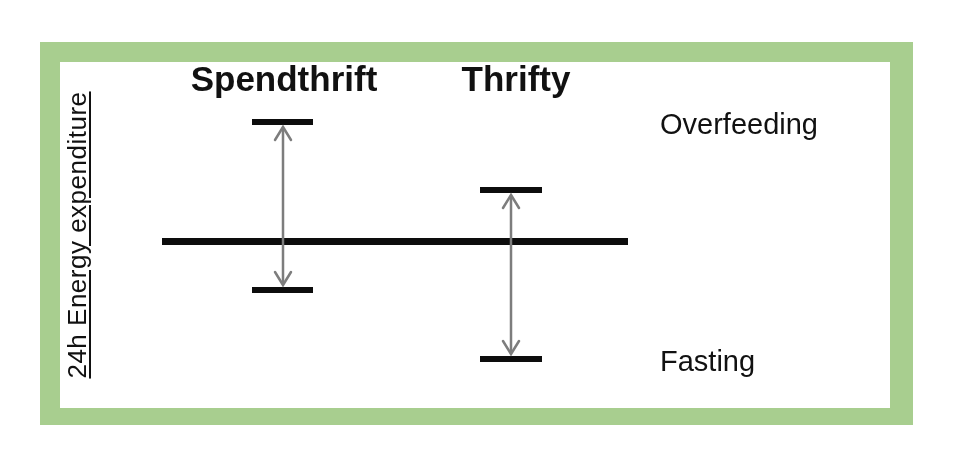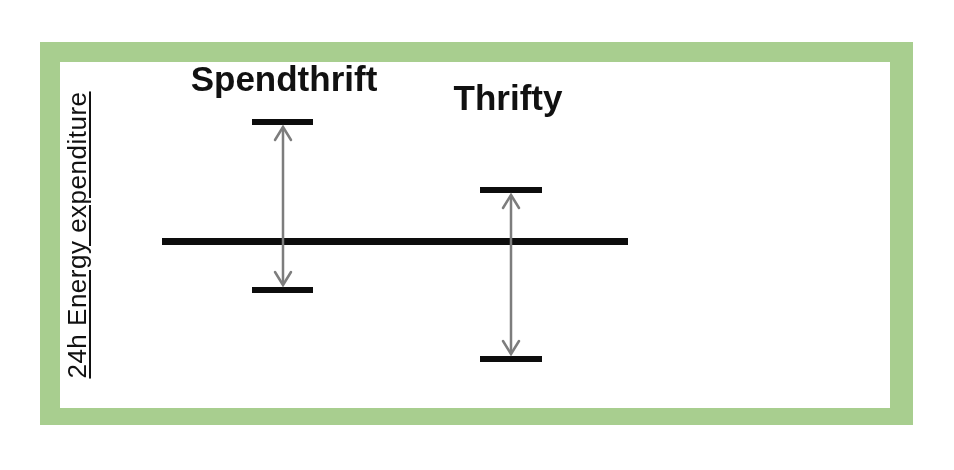--- a/index.html
+++ b/index.html
@@ -20,21 +20,21 @@
     transform-origin:0 0;transform:rotate(-90deg) translateX(-346px);
     text-align:center;font-size:26px;line-height:34px;font-weight:400;
     text-decoration:underline;text-underline-offset:3px;white-space:nowrap;
     letter-spacing:0.5px;
   }
   .col-title{
     position:absolute;top:0;height:34px;line-height:34px;
     font-size:35px;font-weight:700;text-align:center;white-space:nowrap;
   }
   .col-title.spendthrift{left:124px;width:200px;}
-  .col-title.thrifty{left:368px;width:160px;margin-top:19px;}
+  .col-title.thrifty{left:376px;width:160px;}
   .balance-line{
     position:absolute;left:102px;top:176px;width:466px;height:7px;
     background:#0d0d0d;
   }
   .tick{
     position:absolute;height:6px;background:#0d0d0d;
   }
   .tick.s-top{left:192px;top:57px;width:61px;}
   .tick.s-bottom{left:192px;top:225px;width:61px;}
   .tick.t-top{left:420px;top:125px;width:62px;}
@@ -77,18 +77,20 @@
           <polyline points="215,78 223,65 231,78"></polyline>
           <polyline points="215,210 223,223 231,210"></polyline>
         </g>
         <g stroke="#7d7d7d" stroke-width="2.5" fill="none" stroke-linecap="round">
           <line x1="451" y1="134" x2="451" y2="291"></line>
           <polyline points="443,146 451,133 459,146"></polyline>
           <polyline points="443,279 451,292 459,279"></polyline>
         </g>
       </svg>
 
+      <div class="level-label overfeeding">Overfeeding</div>
 
 
+      <div class="level-label fasting">Fasting</div>
 
     </div>
   </div>
 </div>
 
 </body></html>

